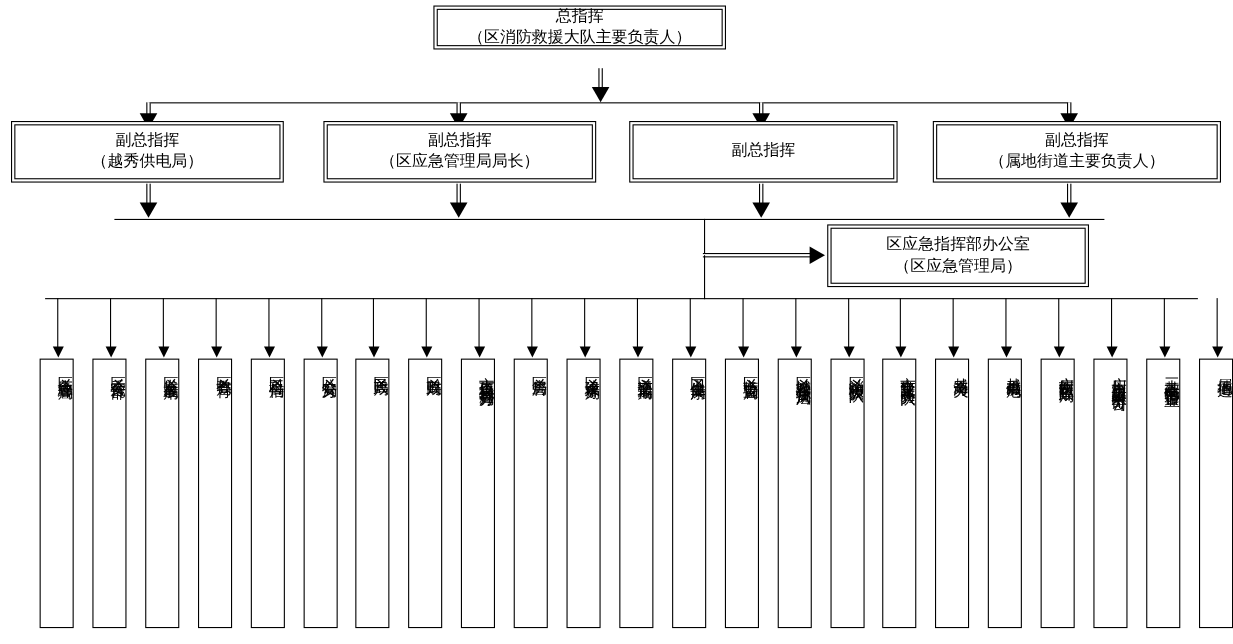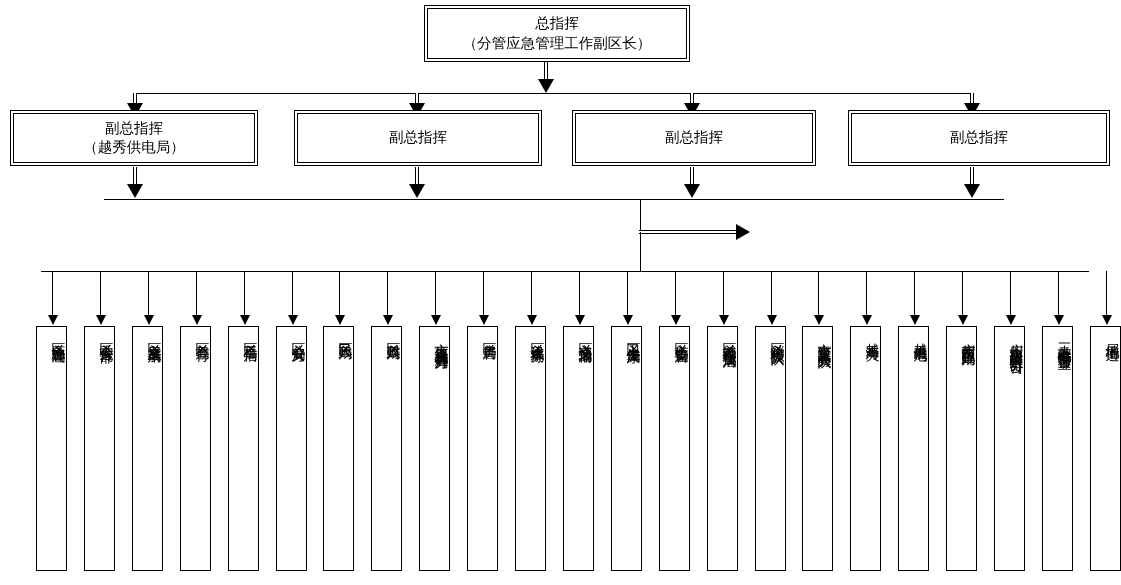--- a/index.html
+++ b/index.html
@@ -100,24 +100,24 @@
     border-top:8px solid transparent;
     border-bottom:8px solid transparent;
     border-left:14px solid #000;
   }
 </style>
 </head>
 <body>
 
 <div id="chart">
 
-  <div class="dbox" style="left:424px; top:5px; width:266px; height:57px;">
+  <div class="dbox" style="left:394px; top:5px; width:266px; height:40px;">
     <div class="inner">
       <span class="l1">总指挥</span>
-      <span class="l2">（分管应急管理工作副区长）</span>
+      <span class="l2">（区消防救援大队主要负责人）</span>
     </div>
   </div>
 
   <div class="arrow-d" style="left:544px; top:62px; height:18px;"></div>
 
   <div class="hline" style="left:135px; top:93px; width:838px;"></div>
 
   <div class="arrow-d" style="left:133px; top:93px; height:11px;"></div>
   <div class="arrow-d" style="left:415px; top:93px; height:11px;"></div>
   <div class="arrow-d" style="left:690px; top:93px; height:11px;"></div>
@@ -126,46 +126,54 @@
   <div class="dbox" style="left:10px; top:110px; width:248px; height:56px;">
     <div class="inner">
       <span class="l1">副总指挥</span>
       <span class="l2">（越秀供电局）</span>
     </div>
   </div>
 
   <div class="dbox" style="left:294px; top:110px; width:248px; height:56px;">
     <div class="inner">
       <span class="l1">副总指挥</span>
+      <span class="l2">（区应急管理局局长）</span>
     </div>
   </div>
 
   <div class="dbox" style="left:572px; top:110px; width:244px; height:56px;">
     <div class="inner">
       <span class="l1">副总指挥</span>
     </div>
   </div>
 
   <div class="dbox" style="left:848px; top:110px; width:262px; height:56px;">
     <div class="inner">
       <span class="l1">副总指挥</span>
+      <span class="l2">（属地街道主要负责人）</span>
     </div>
   </div>
 
   <div class="arrow-d" style="left:133px; top:167px; height:18px;"></div>
   <div class="arrow-d" style="left:415px; top:167px; height:18px;"></div>
   <div class="arrow-d" style="left:690px; top:167px; height:18px;"></div>
   <div class="arrow-d" style="left:970px; top:167px; height:18px;"></div>
 
   <div class="hline" style="left:104px; top:199px; width:900px;"></div>
 
   <div class="vline" style="left:640px; top:199px; height:33px;"></div>
 
   <div class="arrow-h" style="left:639px; top:230px; width:98px;"></div>
 
+  <div class="dbox" style="left:752px; top:204px; width:238px; height:57px;">
+    <div class="inner">
+      <span class="l1">区应急指挥部办公室</span>
+      <span class="l2">（区应急管理局）</span>
+    </div>
+  </div>
 
   <div class="vline" style="left:640px; top:232px; height:40px;"></div>
 
   <div class="hline" style="left:41px; top:271px; width:1048px;"></div>
 
   <div id="member-units">
       <div class="arrow-s" style="left: 52px; top: 271px; height: 45px;"></div>
       <div class="vbox" style="left: 36px; top: 326px; width: 31px; height: 245px;">
         <span class="vtext">区应急管理局</span>
       </div>

